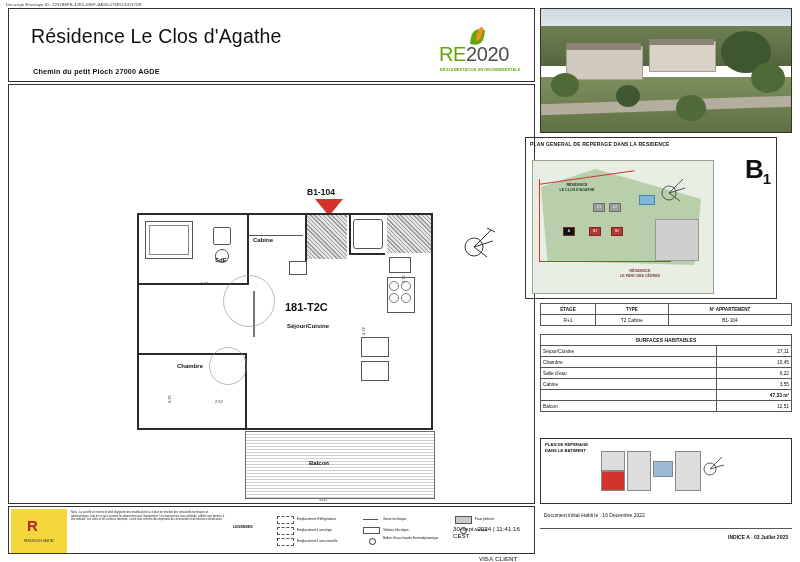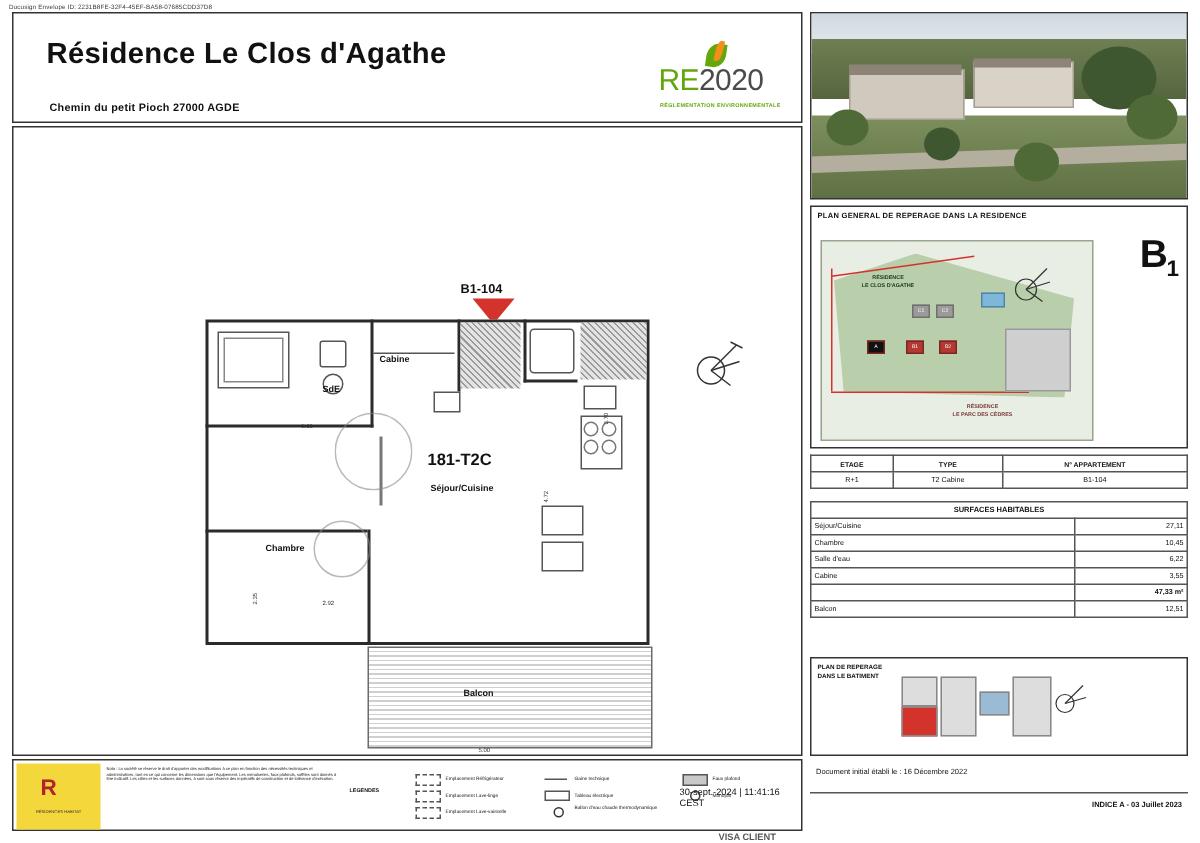--- a/index.html
+++ b/index.html
@@ -16,21 +16,21 @@
   .docusign{
     position:absolute;left:6px;top:2px;font-size:4.2px;color:#3a3a3a;letter-spacing:.1px;
   }
 
   
   .frame{position:absolute;border:1px solid #333;box-sizing:border-box;}
 
   
   .title-block{left:8px;top:8px;width:527px;height:74px;background:#fff;}
   .title-main{
-    position:absolute;left:22px;top:16px;font-size:19.5px;font-weight:bold;letter-spacing:.2px;
+    position:absolute;left:22px;top:16px;font-size:19.5px;font-weight:normal;letter-spacing:.2px;
   }
   .title-sub{
     position:absolute;left:24px;top:58px;font-size:7.2px;font-weight:bold;letter-spacing:.2px;
   }
   
   .re-logo{position:absolute;left:430px;top:18px;width:100px;height:48px;}
   .re-leaf{position:absolute;left:30px;top:0px;width:18px;height:20px;}
   .re-leaf:before{
     content:"";position:absolute;left:2px;top:2px;width:13px;height:16px;
     background:#63a70a;border-radius:60% 0 60% 0;transform:rotate(8deg);
@@ -90,21 +90,21 @@
   .photo .trees-back{position:absolute;left:0;top:14%;width:100%;height:32%;background:linear-gradient(#6f7f53,#55663f);}
   .photo .bld1{position:absolute;left:10%;top:30%;width:30%;height:26%;background:#cfc9be;border:1px solid #a79f92;}
   .photo .bld2{position:absolute;left:43%;top:26%;width:26%;height:24%;background:#d8d2c7;border:1px solid #a79f92;}
   .photo .roof{position:absolute;background:#8d8477;}
   .photo .ground{position:absolute;left:0;top:55%;width:100%;height:45%;background:linear-gradient(#7d8f5d,#5f7044);}
   .photo .road{position:absolute;left:0;top:74%;width:100%;height:9%;background:#b4ae9f;transform:rotate(-2deg);}
   .photo .tree{position:absolute;border-radius:50%;background:#3f5730;}
   .photo .tree2{position:absolute;border-radius:50%;background:#4f6a36;}
 
   
-  .rep-frame{left:540px;top:137px;width:252px;height:162px;}
+  .rep-frame{left:525px;top:137px;width:252px;height:162px;}
   .rep-title{position:absolute;left:4px;top:3px;font-size:5px;font-weight:bold;letter-spacing:.2px;}
   .rep-badge{
     position:absolute;right:6px;top:16px;font-size:26px;font-weight:bold;letter-spacing:-1px;
   }
   .rep-badge sub{font-size:15px;}
   .rep-map{
     position:absolute;left:6px;top:22px;width:180px;height:132px;background:#e9eee4;border:1px solid #9aa58f;
     overflow:hidden;
   }
   .rep-green{position:absolute;background:#b9ceaa;}

